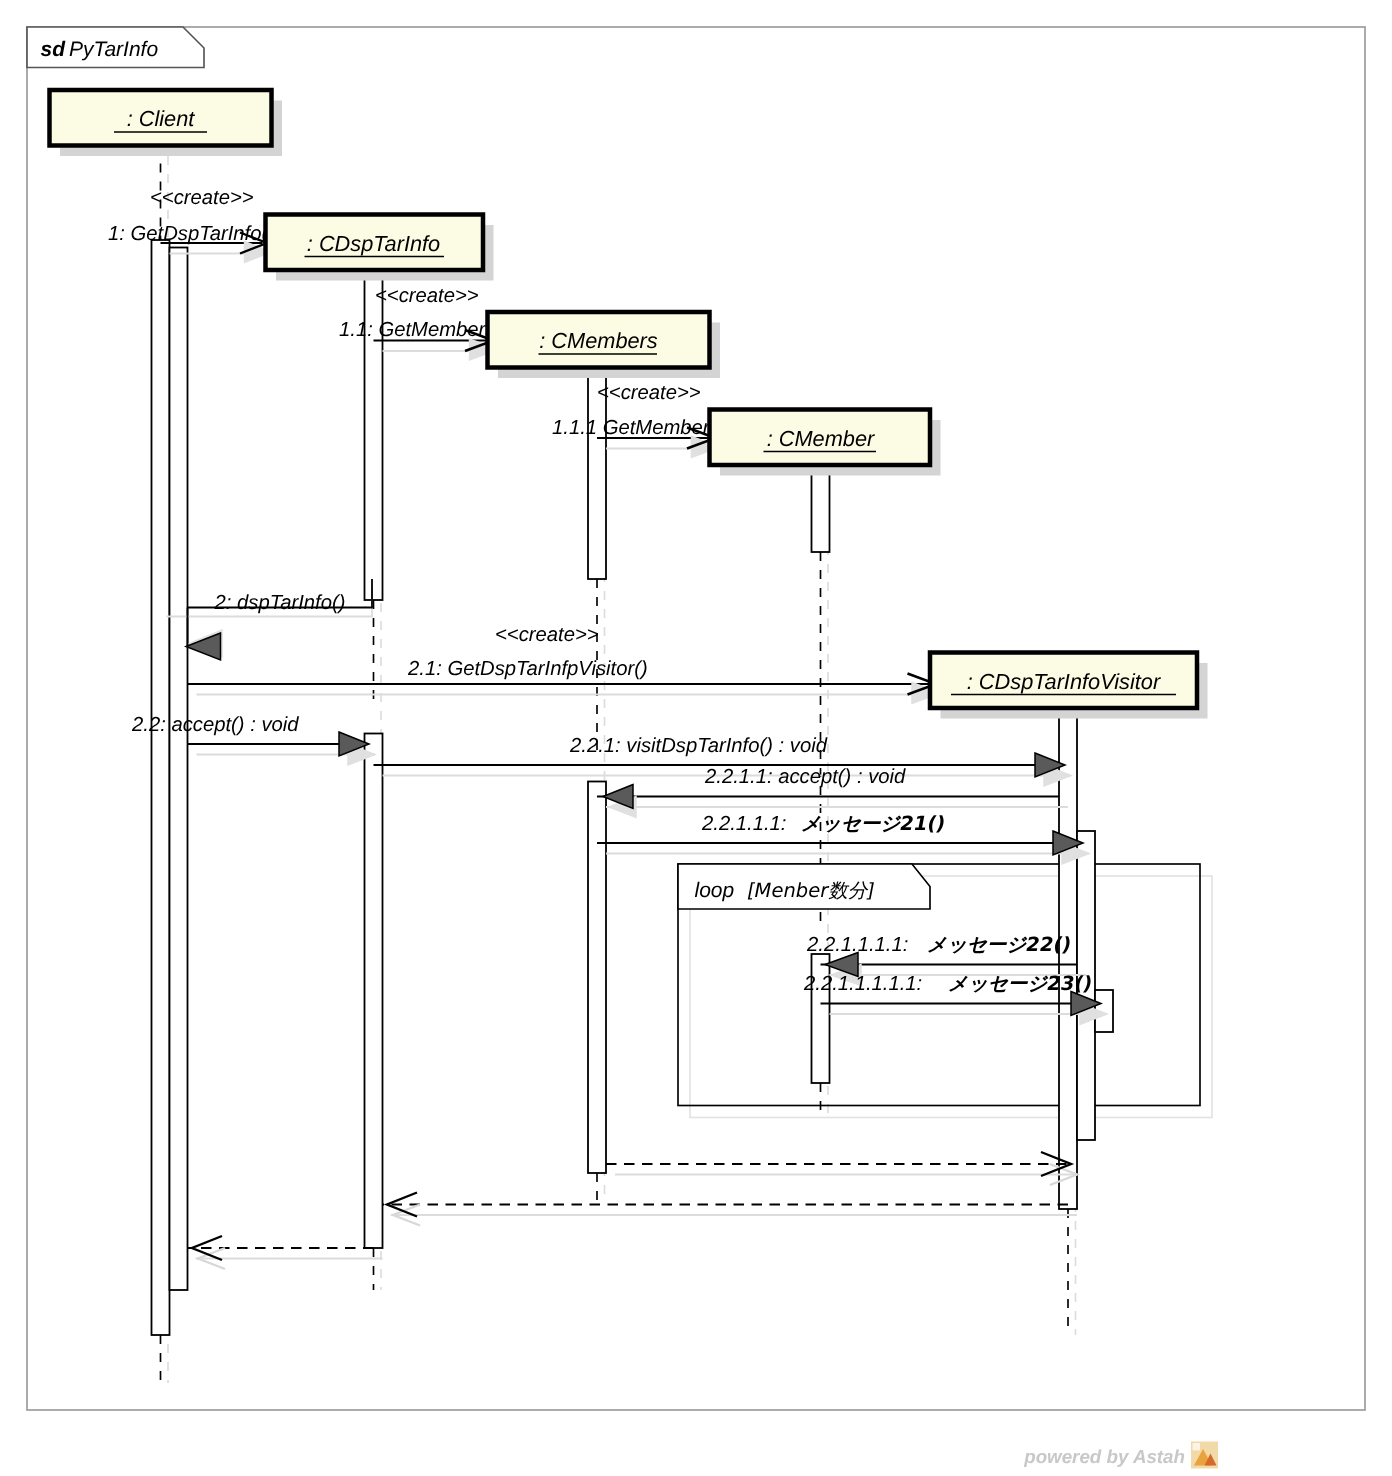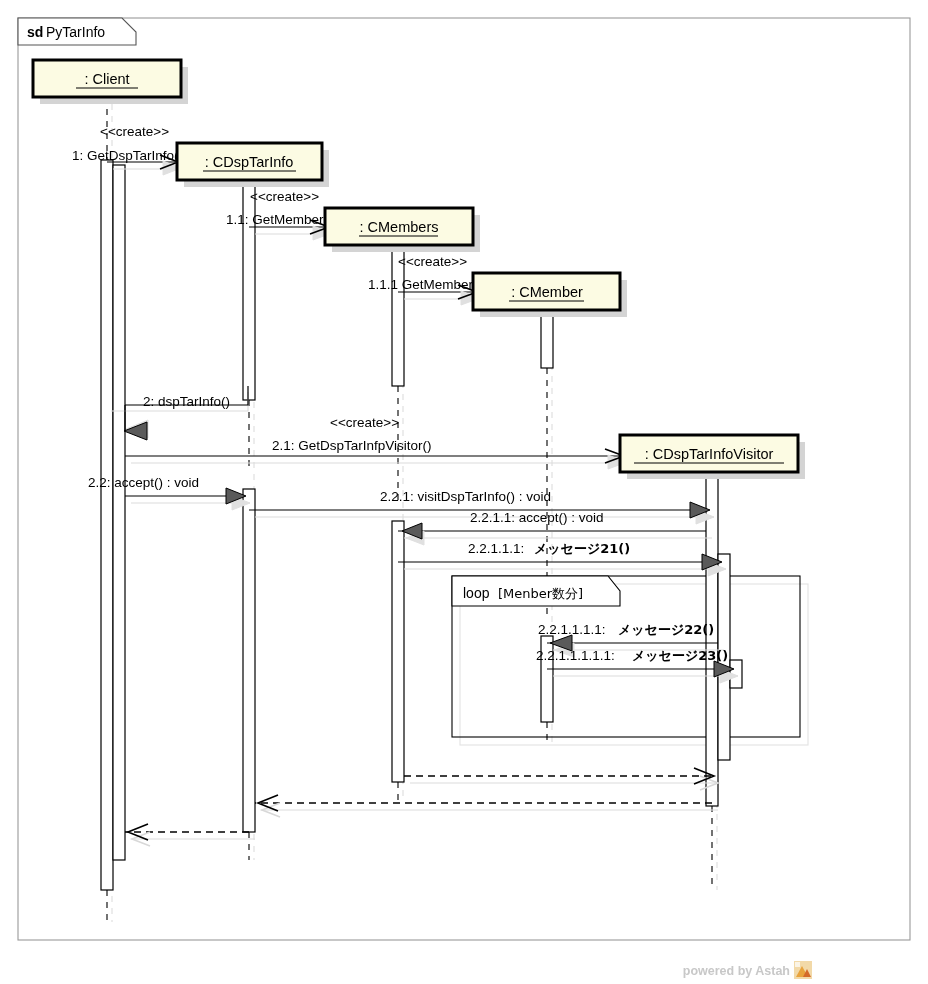--- a/index.html
+++ b/index.html
@@ -10,20 +10,21 @@
   body {
     width: 928px;
     height: 984px;
     font-family: "Liberation Sans", sans-serif;
     overflow: hidden;
   }
   #diagram-root {
     position: relative;
     width: 928px;
     height: 984px;
+    font-style: italic;
   }
   svg.canvas {
     position: absolute;
     top: 0;
     left: 0;
     width: 928px;
     height: 984px;
   }
   text {
     font-family: "Liberation Sans", sans-serif;

